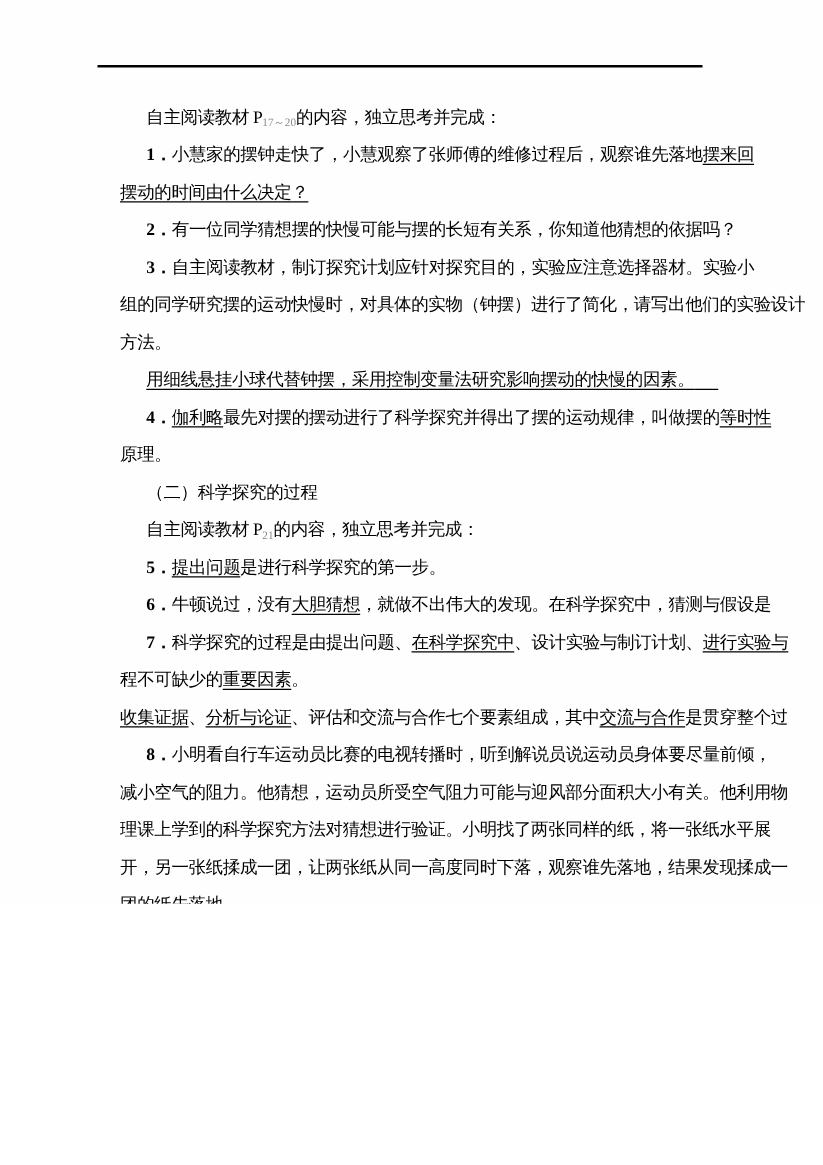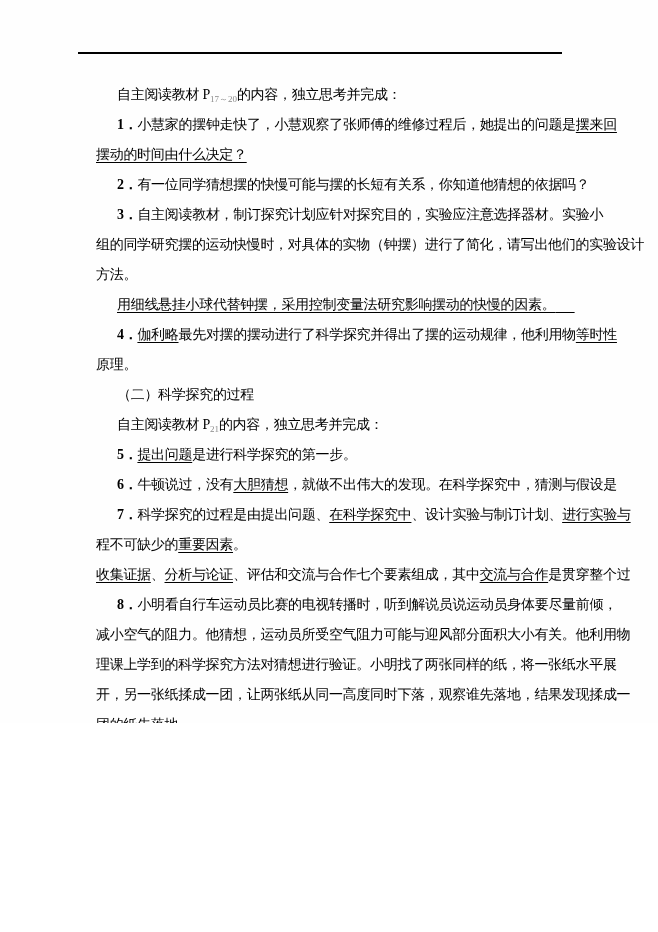--- a/index.html
+++ b/index.html
@@ -50,28 +50,28 @@
     letter-spacing: 0;
   }
 </style>
 </head>
 <body>
 
 <div class="canvas">
   <div class="divider"></div>
   <div class="doc-body">
       <div class="line indent"><span class="seg">自主阅读教材 P</span><span class="seg sub">17～20</span><span class="seg">的内容，独立思考并完成：</span></div>
-      <div class="line indent"><span class="seg b">1．</span><span class="seg">小慧家的摆钟走快了，小慧观察了张师傅的维修过程后，她提出的问题是</span><span class="seg u">摆来回</span></div>
+      <div class="line indent"><span class="seg b">1．</span><span class="seg">小慧家的摆钟走快了，小慧观察了张师傅的维修过程后，观察谁先落地</span><span class="seg u">摆来回</span></div>
       <div class="line"><span class="seg u">摆动的时间由什么决定？</span></div>
       <div class="line indent"><span class="seg b">2．</span><span class="seg">有一位同学猜想摆的快慢可能与摆的长短有关系，你知道他猜想的依据吗？</span></div>
       <div class="line indent"><span class="seg b">3．</span><span class="seg">自主阅读教材，制订探究计划应针对探究目的，实验应注意选择器材。实验小</span></div>
       <div class="line"><span class="seg">组的同学研究摆的运动快慢时，对具体的实物（钟摆）进行了简化，请写出他们的实验设计</span></div>
       <div class="line"><span class="seg">方法。</span></div>
       <div class="line indent"><span class="seg u">用细线悬挂小球代替钟摆，采用控制变量法研究影响摆动的快慢的因素。</span><span class="seg u">      </span></div>
-      <div class="line indent"><span class="seg b">4．</span><span class="seg u">伽利略</span><span class="seg">最先对摆的摆动进行了科学探究并得出了摆的运动规律，他利用物</span><span class="seg u">等时性</span></div>
+      <div class="line indent"><span class="seg b">4．</span><span class="seg u">伽利略</span><span class="seg">最先对摆的摆动进行了科学探究并得出了摆的运动规律，叫做摆的</span><span class="seg u">等时性</span></div>
       <div class="line"><span class="seg">原理。</span></div>
       <div class="line indent"><span class="seg">（二）科学探究的过程</span></div>
       <div class="line indent"><span class="seg">自主阅读教材 P</span><span class="seg sub">21</span><span class="seg">的内容，独立思考并完成：</span></div>
       <div class="line indent"><span class="seg b">5．</span><span class="seg u">提出问题</span><span class="seg">是进行科学探究的第一步。</span></div>
       <div class="line indent"><span class="seg b">6．</span><span class="seg">牛顿说过，没有</span><span class="seg u">大胆猜想</span><span class="seg">，就做不出伟大的发现。在科学探究中，猜测与假设是</span></div>
       <div class="line indent"><span class="seg b">7．</span><span class="seg">科学探究的过程是由提出问题、</span><span class="seg u">在科学探究中</span><span class="seg">、设计实验与制订计划、</span><span class="seg u">进行实验与</span></div>
       <div class="line"><span class="seg">程不可缺少的</span><span class="seg u">重要因素</span><span class="seg">。</span></div>
       <div class="line"><span class="seg u">收集证据</span><span class="seg">、</span><span class="seg u">分析与论证</span><span class="seg">、评估和交流与合作七个要素组成，其中</span><span class="seg u">交流与合作</span><span class="seg">是贯穿整个过</span></div>
       <div class="line indent"><span class="seg b">8．</span><span class="seg">小明看自行车运动员比赛的电视转播时，听到解说员说运动员身体要尽量前倾，</span></div>
       <div class="line"><span class="seg">减小空气的阻力。他猜想，运动员所受空气阻力可能与迎风部分面积大小有关。他利用物</span></div>

